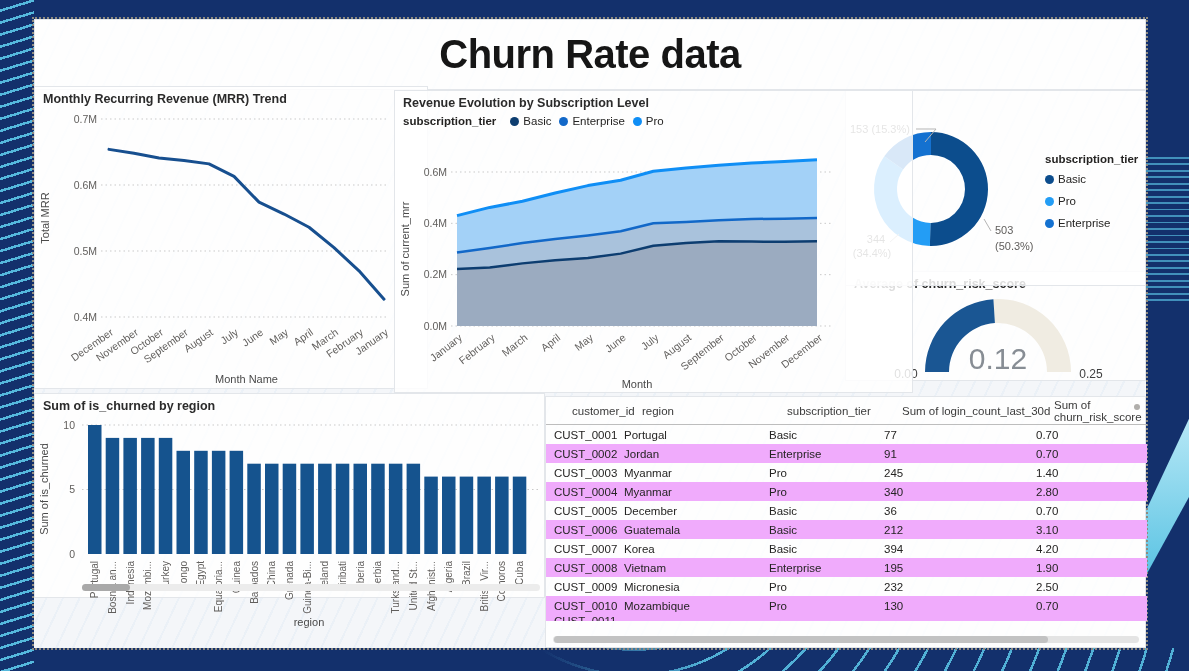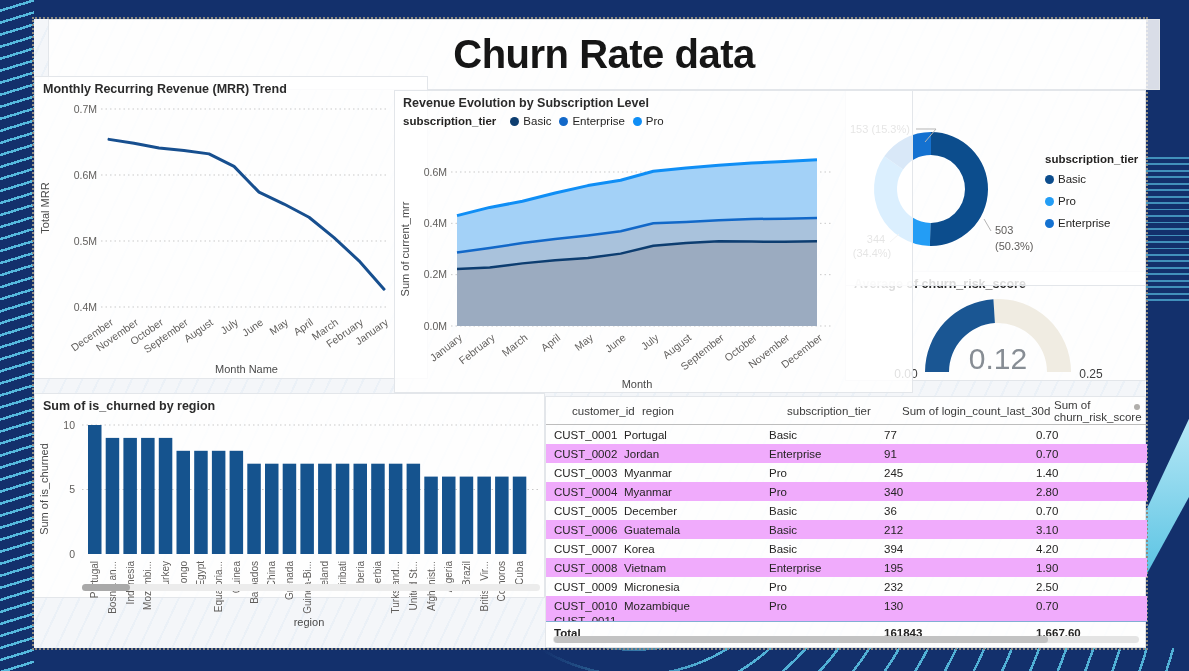--- a/index.html
+++ b/index.html
@@ -21,23 +21,23 @@
     background:linear-gradient(180deg,#bdeaf7,#54c1e2);
     clip-path:polygon(100% 6%, 100% 50%, 0 96%, 0 60%);}
   
   .canvas{position:absolute;left:34px;top:19px;width:1112px;height:629px;
     background:#f4f6f9;outline:2px dotted #8d8a80;}
   .canvas::before{content:"";position:absolute;inset:0;z-index:0;
     background:repeating-linear-gradient(115deg, rgba(190,214,236,.16) 0 2px, rgba(190,214,236,0) 2px 15px);}
   .card{position:absolute;background:rgba(255,255,255,.84);border:1px solid #e3e6ea;box-sizing:border-box;z-index:1;}
   .card-title{position:absolute;top:5px;left:8px;font-size:12.5px;font-weight:600;color:#2b2b2b;white-space:nowrap;z-index:2;}
   .card svg{position:absolute;left:0;top:0;}
-  #card-titleband{left:0;top:0;width:1112px;height:71px;display:flex;align-items:center;justify-content:center;margin-left:14px;}
+  #card-titleband{left:0;top:0;width:1112px;height:71px;display:flex;align-items:center;justify-content:center;}
   .big-title{font-size:40px;font-weight:800;color:#161616;letter-spacing:-.5px;}
-  #card-mrr{left:0;top:57px;width:394px;height:303px;}
+  #card-mrr{left:0;top:67px;width:394px;height:303px;}
   #card-donut{left:811px;top:71px;width:301px;height:196px;z-index:2;overflow:visible;}
   #card-donut .card-title{left:-22px;}
   #card-area{left:360px;top:71px;width:519px;height:303px;z-index:3;}
   #card-gauge{left:811px;top:252px;width:301px;height:110px;}
   #card-bar{left:0;top:374px;width:511px;height:205px;}
   #card-table{left:511px;top:377px;width:601px;height:252px;}
   
   .legend-row{position:absolute;top:24px;left:8px;font-size:11.5px;color:#252423;display:flex;align-items:center;gap:6px;z-index:2;}
   .legend-title{font-weight:700;}
   .legend-item{display:inline-flex;align-items:center;gap:4px;margin-left:8px;}
@@ -341,27 +341,20 @@
           <div class="num">130</div>
           <div class="num">0.70</div>
         </div>
         <div class="trow tpartial talt">
           <div>CUST_0011</div>
           <div></div>
           <div></div>
           <div class="num"></div>
           <div class="num"></div>
         </div>
-        <div class="trow ttotal">
-          <div>Total</div>
-          <div></div>
-          <div></div>
-          <div class="num">161843</div>
-          <div class="num">1,667.60</div>
-        </div>
       </div>
     <div class="vdot"></div>
     <div class="hscroll" id="table-scroll">
         <div class="hthumb"></div>
       </div>
   </div>
 
 </div>
 
 </body></html>

